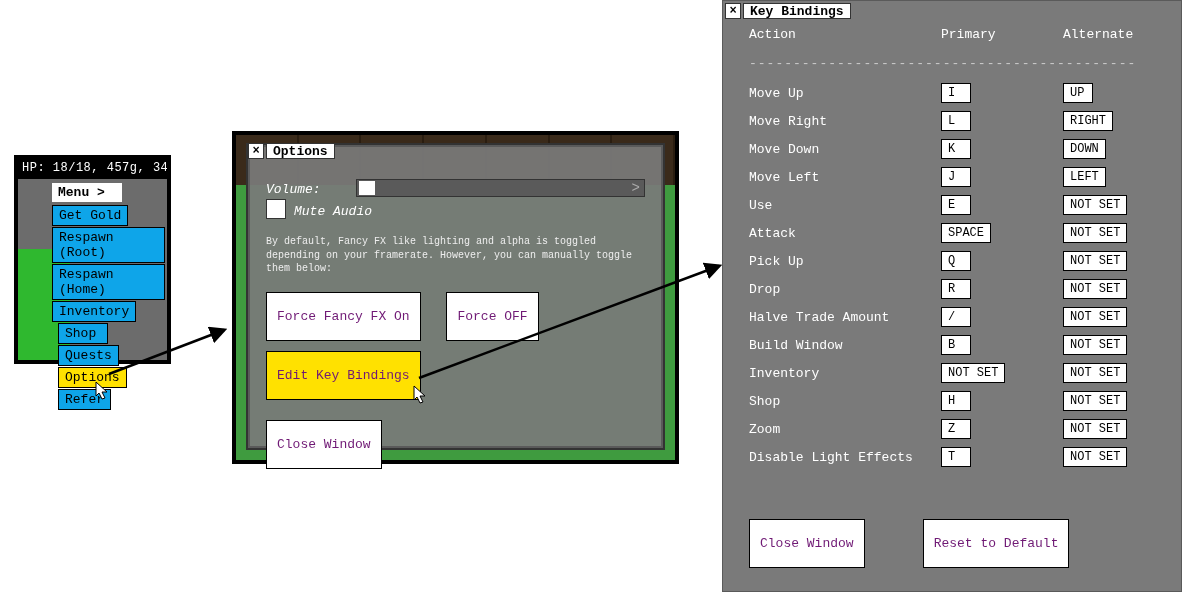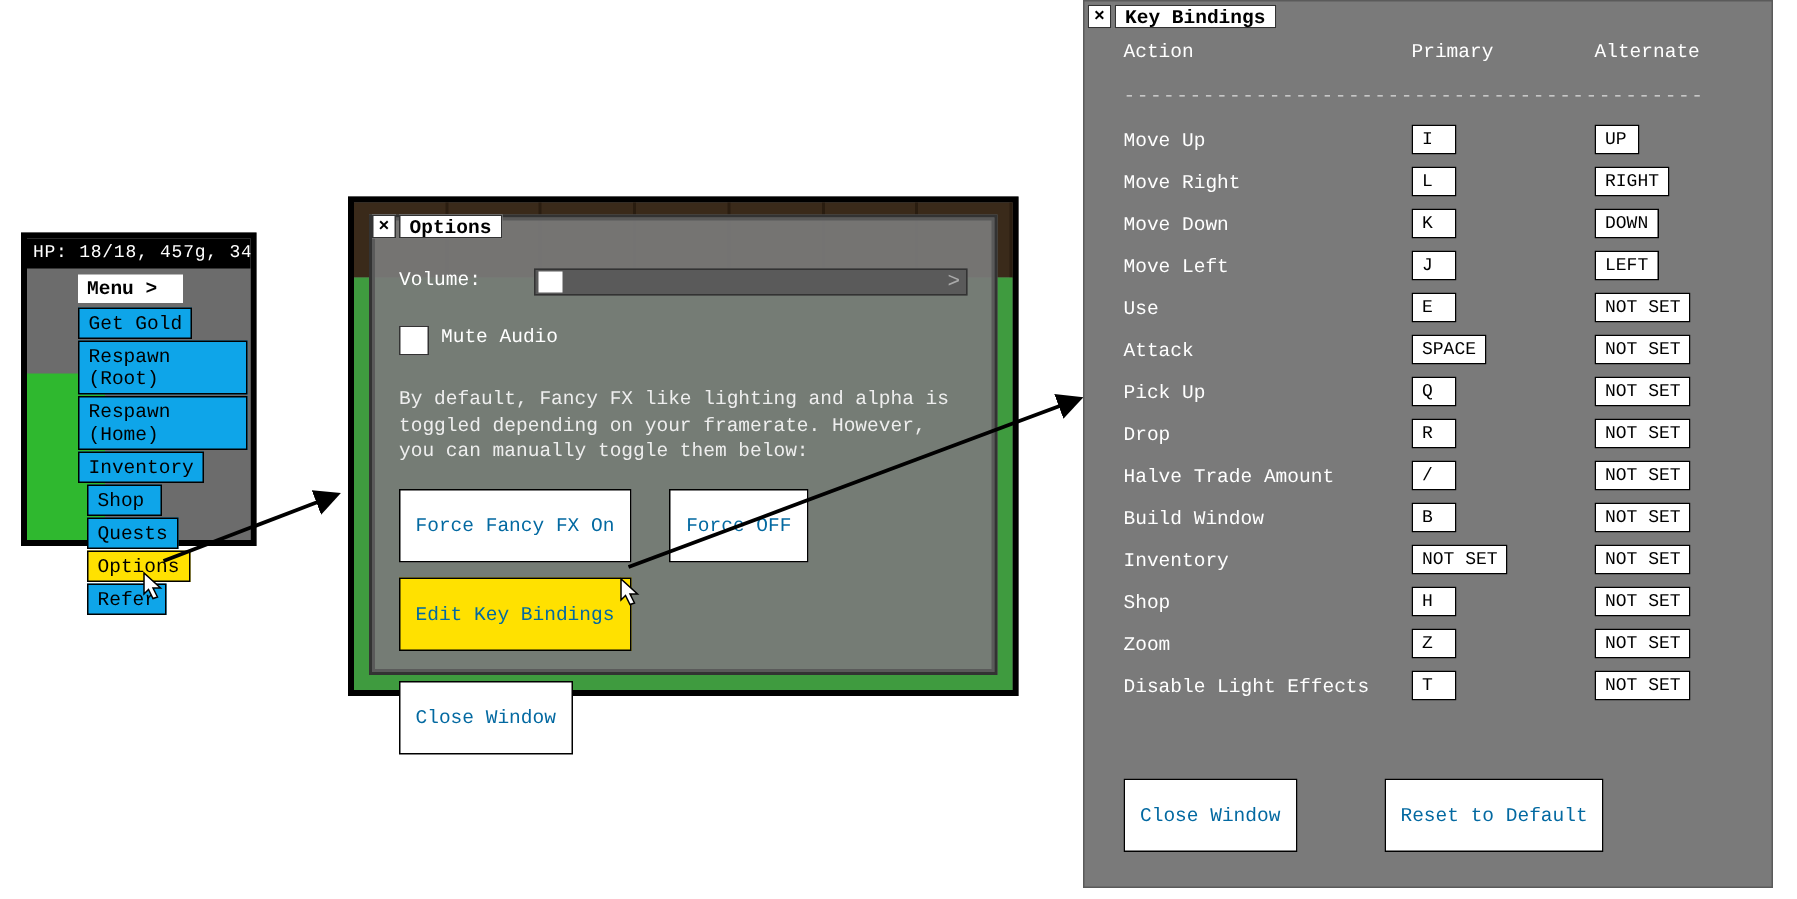--- a/index.html
+++ b/index.html
@@ -91,41 +91,41 @@
     font-weight:bold; font-size:12px;
     border:1px solid #333; margin-right:2px;
     cursor:pointer;
   }
   .win-label {
     background:#fff; color:#000;
     padding: 0 6px; height:16px; line-height:16px;
     border:1px solid #333; font-weight:bold;
   }
   .opt-body { padding: 16px 18px; color:#fff; }
-  .opt-row { display:flex; align-items:flex-start; margin-bottom:20px; }
+  .opt-row { display:flex; align-items:flex-end; margin-bottom:2px;font-style:italic; }
   .opt-label { width: 90px; }
   .slider {
     flex:1; height:18px; background:#5a5a5a;
     border:1px solid #333; position:relative;
     cursor:pointer;
   }
   .slider-thumb {
     position:absolute; left:2px; top:1px; width:16px; height:14px;
     background:#fff;
   }
   .slider-arrow {
     position:absolute; right:4px; top:0; color:#aaa; font-size:14px;
   }
   .checkbox {
     width:20px; height:20px; background:#fff; border:1px solid #333;
     margin-right:8px; cursor:pointer;
   }
-  .opt-para { margin: 16px 0; line-height:1.35; color:#eee; font-size:13px; }
+  .opt-para { margin: 16px 0; line-height:1.35; color:#eee; font-size:10px; }
   .btn {
-    background:#fff; color:#0369a1;
+    background:#fff; color:#701a75;
     border:1px solid #000; padding:16px 10px;
     font-family:inherit; font-size:13px; cursor:pointer;
     margin-right: 18px; margin-bottom: 10px;
   }
   .btn.sel { background:#ffe100; }
   
   .kb-panel {
     position: absolute;
     left: 722px; top: 0;
     width: 460px; height: 592px;

